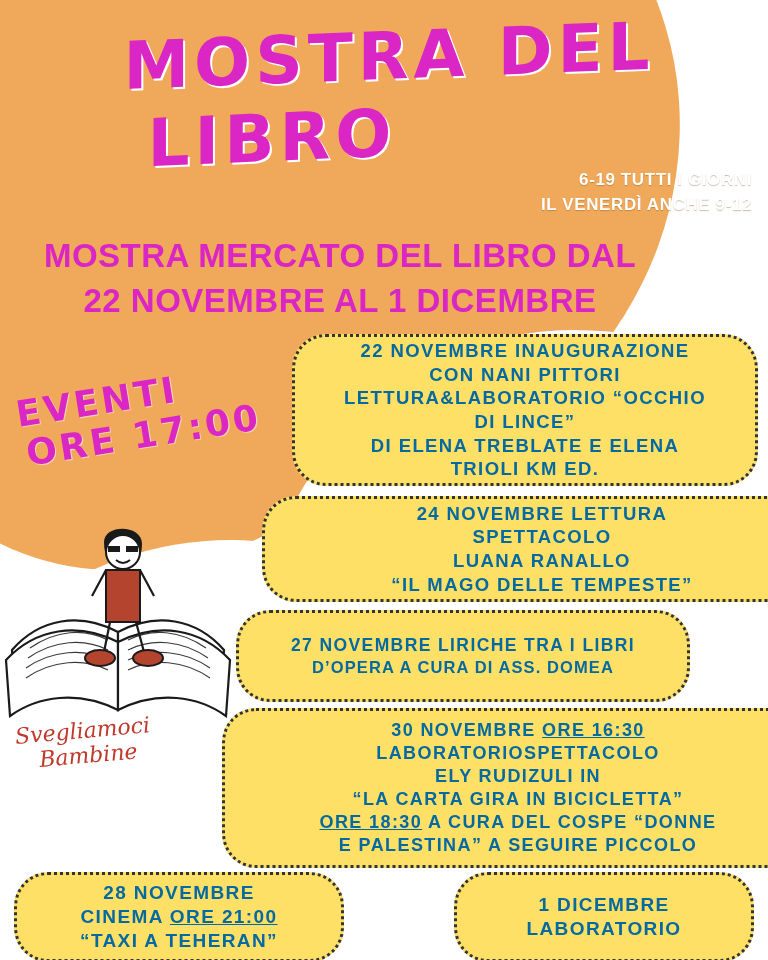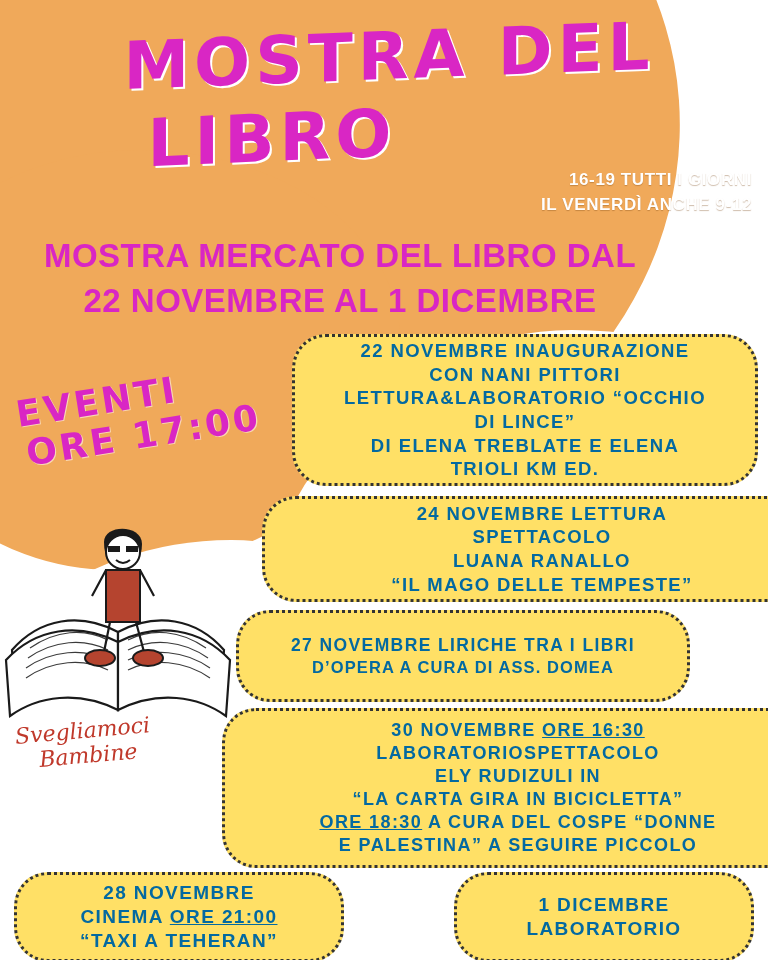--- a/index.html
+++ b/index.html
@@ -177,21 +177,21 @@
   <div class="orange-blob2"></div>
   <div class="white-cut"></div>
   <div class="white-cut2"></div>
 
   <div class="title-wrap">
     <div class="title-line title-1">MOSTRA DEL</div>
     <div class="title-line title-2">LIBRO</div>
   </div>
 
   <div class="hours">
-    <div>16-19 TUTTI I GIORNI</div>
+    <div>6-19 TUTTI I GIORNI</div>
     <div>IL VENERDÌ ANCHE 9-12</div>
   </div>
 
   <div class="subtitle">
     <div>MOSTRA MERCATO DEL LIBRO DAL</div>
     <div>22 NOVEMBRE AL 1 DICEMBRE</div>
   </div>
 
   <div class="eventi">
     <div>EVENTI</div>

